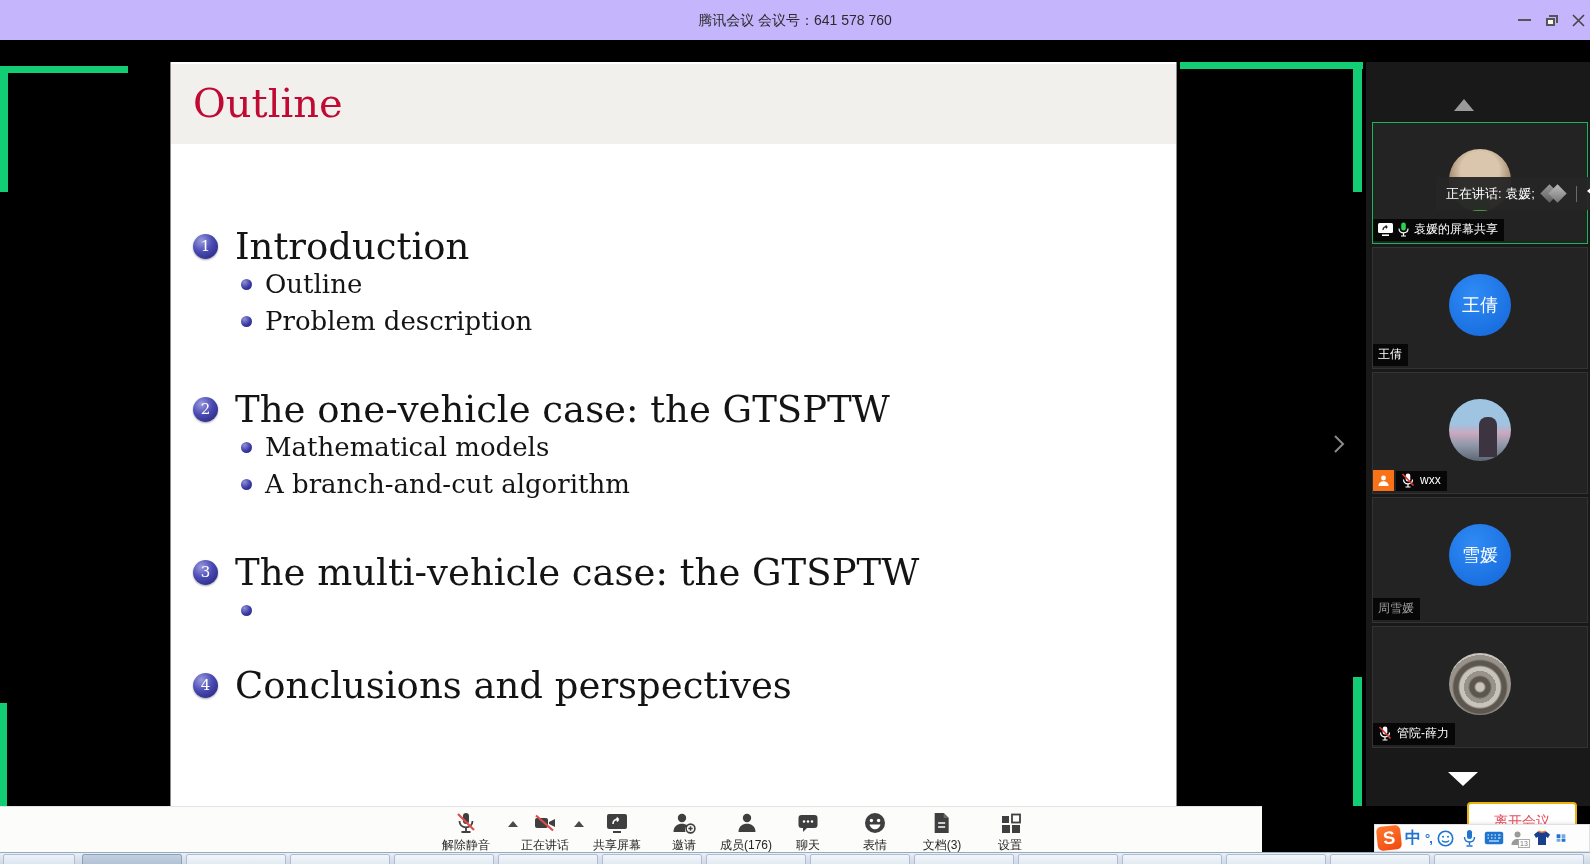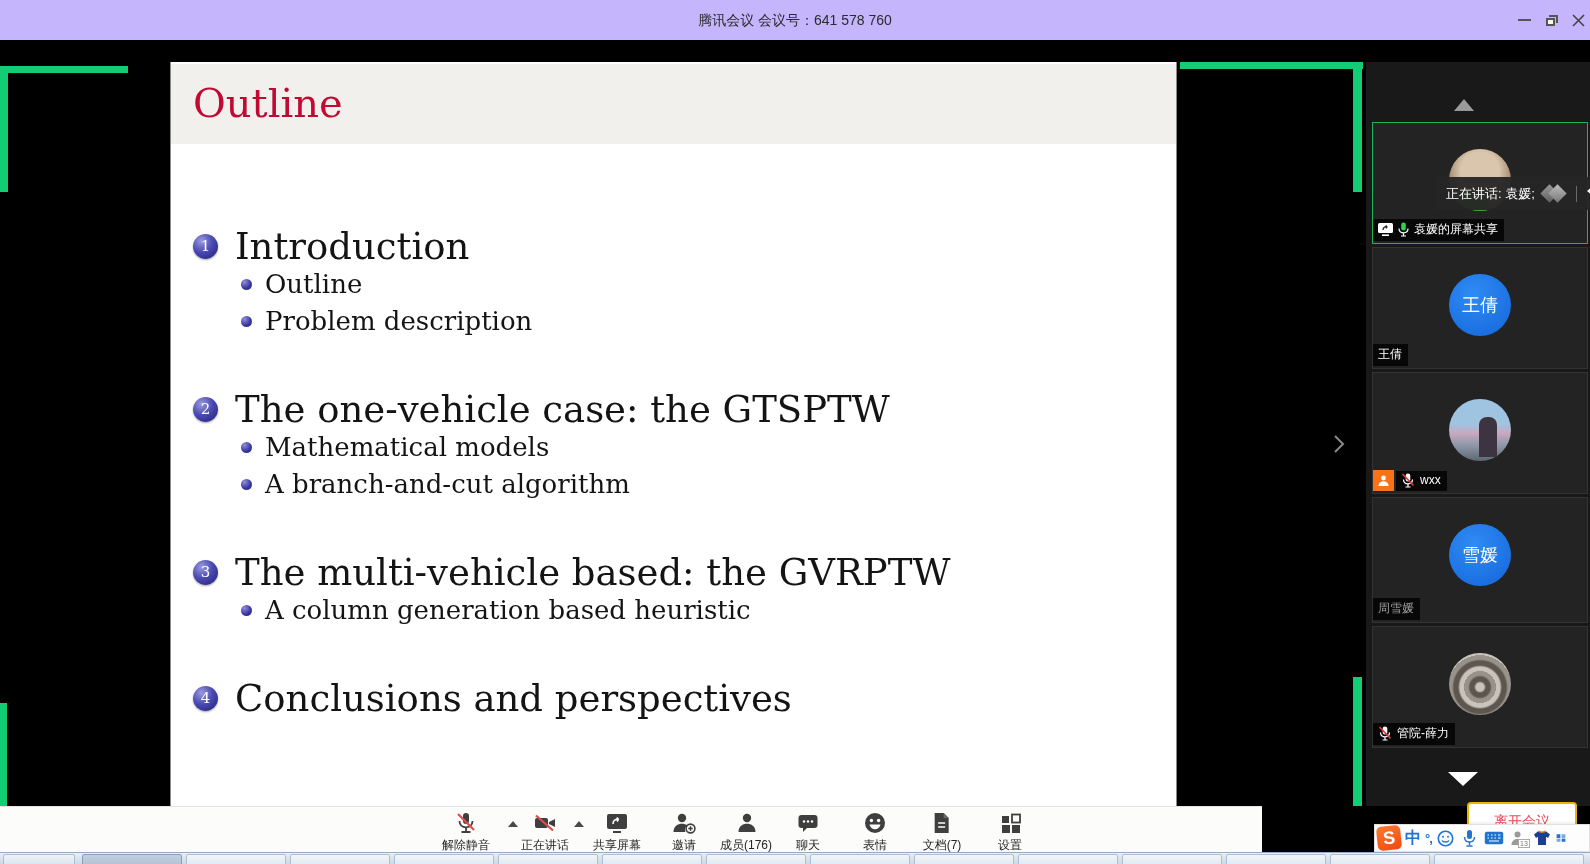--- a/index.html
+++ b/index.html
@@ -197,25 +197,24 @@
           <div class="o-sub-label">Mathematical models</div>
         </div>
         <div class="o-sub">
           <div class="o-dot"></div>
           <div class="o-sub-label">A branch-and-cut algorithm</div>
         </div>
 
         <div class="gap-lg"></div>
         <div class="o-item">
           <div class="o-ball">3</div>
-          <div class="o-label">The multi-vehicle based: the GVRPTW</div>
+          <div class="o-label">The multi-vehicle case: the GTSPTW</div>
         </div>
         <div class="o-sub">
           <div class="o-dot"></div>
-          <div class="o-sub-label">A column generation based heuristic</div>
         </div>
 
         <div class="gap-lg"></div>
         <div class="o-item">
           <div class="o-ball">4</div>
           <div class="o-label">Conclusions and perspectives</div>
         </div>
       </div>
     </div>
 
@@ -412,21 +411,21 @@
     </div>
 
     <div class="tb-item" style="left:942px;">
       <div class="tb-icon">
         <svg width="22" height="24" viewBox="0 0 22 24">
           <path d="M4 2 H13 L18 7 V22 H4 Z" fill="#3f3f3f"></path>
           <path d="M13 2 L13 7 L18 7" fill="#6b6b6b"></path>
           <path d="M7.5 12 H14.5 M7.5 16 H14.5" stroke="#fff" stroke-width="1.6"></path>
         </svg>
       </div>
-      <div class="tb-label">文档(7)</div>
+      <div class="tb-label">文档(3)</div>
     </div>
 
     <div class="tb-item" style="left:1010px;">
       <div class="tb-icon">
         <svg width="24" height="24" viewBox="0 0 24 24">
           <rect x="4" y="5" width="7" height="7" fill="#3f3f3f"></rect>
           <rect x="14" y="3.5" width="8" height="8" fill="none" stroke="#3f3f3f" stroke-width="1.8"></rect>
           <rect x="4" y="14" width="8" height="8" fill="#3f3f3f"></rect>
           <rect x="14" y="14" width="8" height="8" fill="#3f3f3f"></rect>
         </svg>

